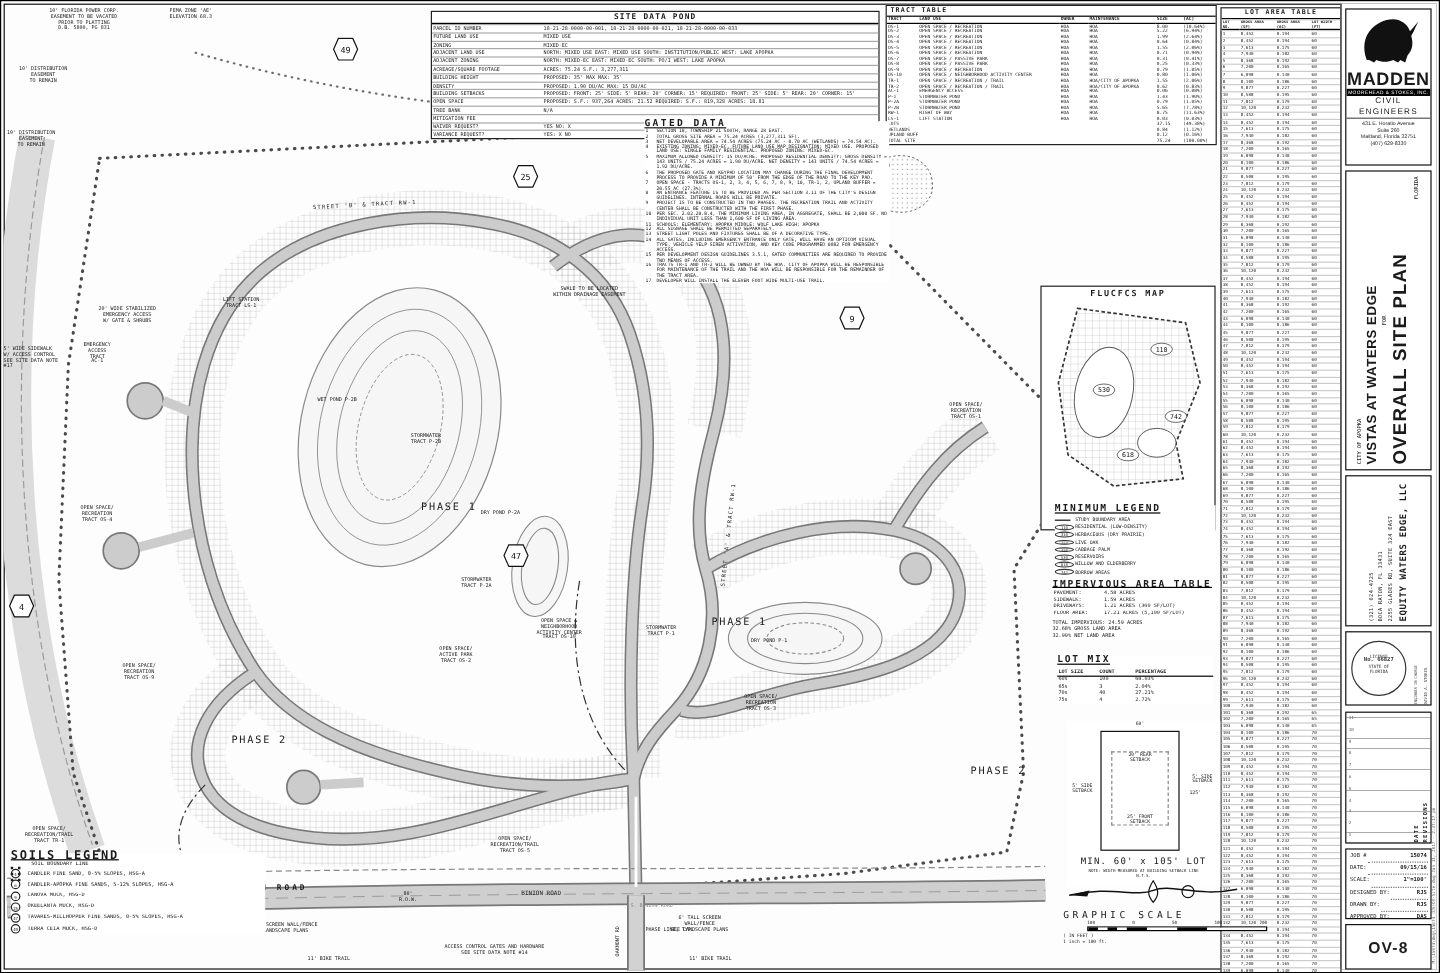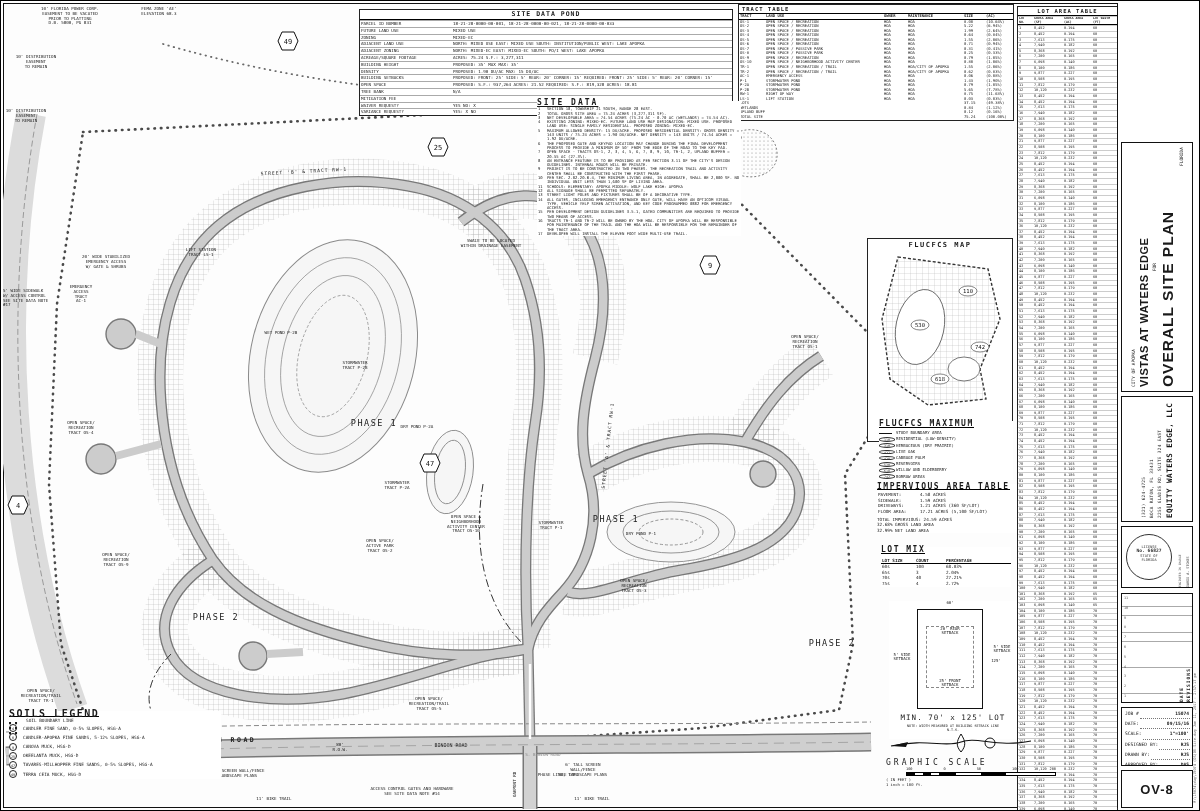--- a/index.html
+++ b/index.html
@@ -1429,21 +1429,21 @@
           <span class="tcell">139</span>
           <span class="tcell">6,098</span>
           <span class="tcell">0.140</span>
           <span class="tcell">70</span>
         </div>
       </div>
 
   </div>
 
   <div class="notes">
-    <div class="t-title">SITE DATA</div>
+    <div class="t-title">GATED DATA</div>
     <div>
         <div class="trow">
           <span class="tcell">1</span>
           <span class="tcell">SECTION 18, TOWNSHIP 21 SOUTH, RANGE 28 EAST.</span>
         </div>
         <div class="trow">
           <span class="tcell">2</span>
           <span class="tcell">TOTAL GROSS SITE AREA = 75.24 ACRES (3,277,311 SF).</span>
         </div>
         <div class="trow">
@@ -1527,21 +1527,21 @@
         <text x="100" y="44">110</text>
         <ellipse cx="72" cy="130" rx="9" ry="5" fill="#fff" stroke="#333" stroke-width="0.6"></ellipse>
         <text x="72" y="132">618</text>
         <ellipse cx="112" cy="98" rx="9" ry="5" fill="#fff" stroke="#333" stroke-width="0.6"></ellipse>
         <text x="112" y="100">742</text>
       </g>
     </svg>
   </div>
 
   <div class="panel fleg">
-    <span class="p-title">FLUCFCS MAXIMUM</span>
+    <span class="p-title">MINIMUM LEGEND</span>
     <div class="leg-bound">
       <span class="sym"></span>
       <span class="tcell">STUDY BOUNDARY AREA</span>
     </div>
     <div>
         <div class="trow">
           <span class="tcell">110</span>
           <span class="tcell">RESIDENTIAL (LOW-DENSITY)</span>
         </div>
         <div class="trow">
@@ -1634,21 +1634,21 @@
     </div>
     <div class="ld-lab" style="left:36px;top:26px;width:50px">20' REAR
 SETBACK</div>
     <div class="ld-lab" style="left:36px;top:78px;width:50px">25' FRONT
 SETBACK</div>
     <div class="ld-lab" style="left:0;top:52px;width:26px">5' SIDE
 SETBACK</div>
     <div class="ld-lab" style="left:98px;top:44px;width:30px">5' SIDE
 SETBACK</div>
     <div class="ld-lab" style="left:96px;top:58px;width:22px">125'</div>
-    <div class="ld-cap">MIN. 70' x 125' LOT</div>
+    <div class="ld-cap">MIN. 60' x 105' LOT</div>
     <div class="ld-note">NOTE: WIDTH MEASURED AT BUILDING SETBACK LINE
 N.T.S.</div>
   </div>
 
   <div class="panel gscale">
     <svg width="150" height="22" viewBox="0 0 150 22">
       <path d="M5,14 C40,6 60,16 75,10 C90,4 112,16 145,9" stroke="#111" stroke-width="1.2" fill="none"></path>
       <path d="M5,14 L22,10 L20,15 Z" fill="#111"></path>
       <path d="M75,2 C70,10 70,14 75,20 C80,14 80,10 75,2 Z" fill="none" stroke="#111" stroke-width="1"></path>
       <circle cx="104" cy="11" r="5" fill="none" stroke="#111" stroke-width="1"></circle>
@@ -1704,20 +1704,33 @@
         </div>
         <div class="trow">
           <span class="tcell">49</span>
           <span class="tcell">TERRA CEIA MUCK, HSG-D</span>
         </div>
       </div>
   </div>
 
   <div class="strip">
 
+    <div class="tb-box tb-firm">
+      <svg width="52" height="44" viewBox="0 0 52 44" style="margin-top:2px">
+        <path d="M8,40 C4,30 6,20 12,14 C16,10 22,6 30,6 C36,6 42,10 44,16 L48,14 L45,20 C47,26 46,32 42,36 L40,42 L36,40 L34,42 L30,40 C26,42 20,42 16,40 L14,42 L10,40 Z" fill="#111"></path>
+        <path d="M44,16 L51,8 L46,18 Z" fill="#111"></path>
+      </svg>
+      <div class="firm-name">MADDEN</div>
+      <div class="firm-bar">MOOREHEAD &amp; STOKES, INC.</div>
+      <div class="firm-ce">CIVIL ENGINEERS</div>
+      <div class="firm-addr">431 E. Horatio Avenue
+Suite 260
+Maitland, Florida 32751
+(407) 629-8330</div>
+    </div>
 
     <div class="tb-box tb-title">
       <div class="tb-title-flex">
         <span class="vtx tt-city">CITY OF APOPKA</span>
         <span class="vtx tt-sub">VISTAS AT WATERS EDGE</span>
         <span class="vtx tt-for">FOR</span>
         <span class="vtx tt-main">OVERALL SITE PLAN</span>
         <span class="vtx tt-state">FLORIDA</span>
       </div>
     </div>

